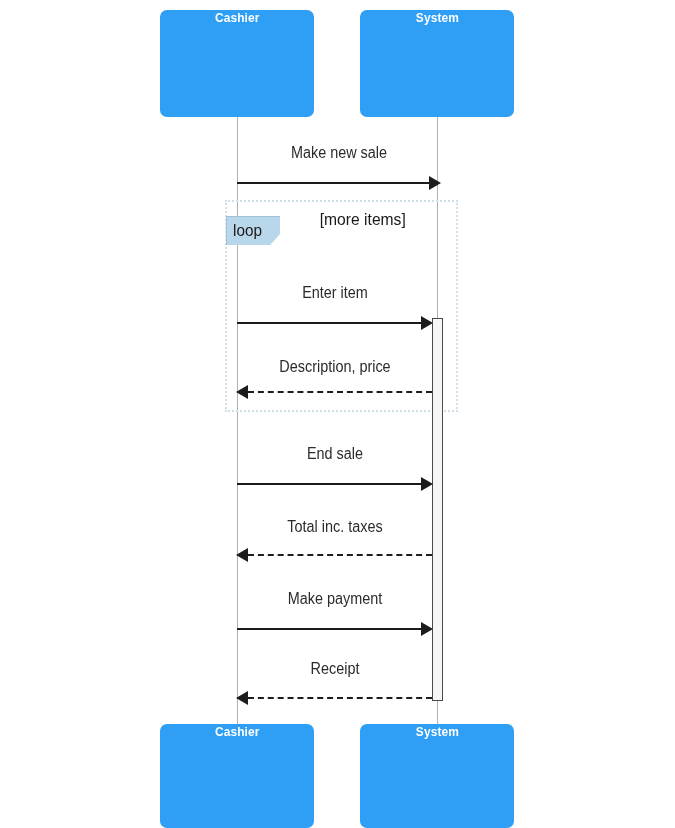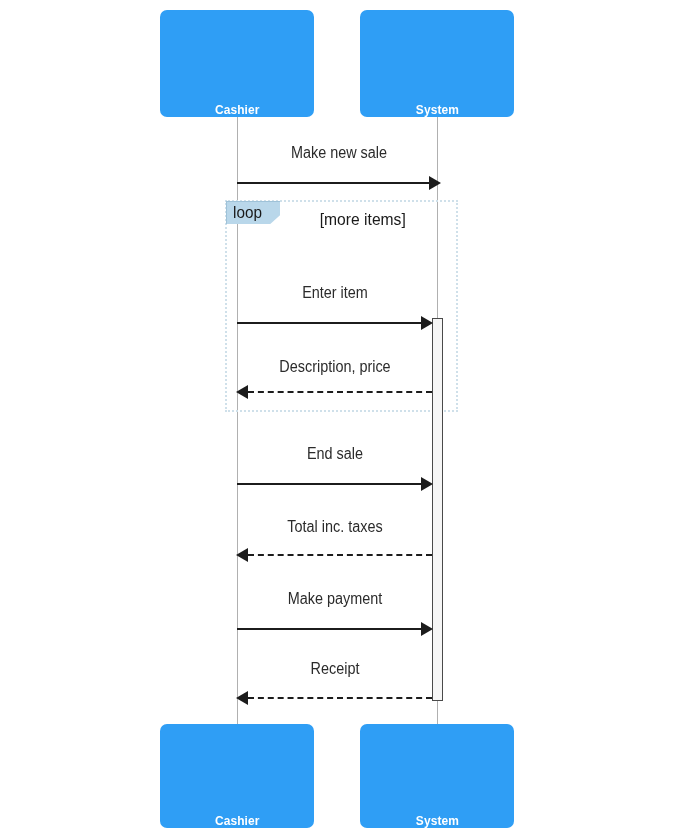--- a/index.html
+++ b/index.html
@@ -18,21 +18,21 @@
     position: absolute;
     left: 0;
     top: 0;
     width: 675px;
     height: 828px;
   }
   .actor-box {
     position: absolute;
     border-radius: 7px;
     display: flex;
-    align-items: flex-end;
+    align-items: flex-start;
     justify-content: center;
     box-sizing: border-box;
   }
   .actor-label {
     color: #ffffff;
     font-family: "Liberation Sans", sans-serif;
     font-size: 13px;
     font-weight: bold;
     letter-spacing: 0.1px;
     transform: scaleX(0.92);
@@ -115,21 +115,21 @@
 </style>
 </head>
 <body>
 
 <div id="diagram-canvas">
 
   <div class="lifeline" style="left:237px; top:117px; height:607px;"></div>
   <div class="lifeline" style="left:437px; top:117px; height:607px;"></div>
 
   <div class="frame-loop" style="left:225px; top:200px; width:233px; height:212px;"></div>
-  <div class="frame-tag" style="left:226px; top:201px; width:54px; height:23px;">
+  <div class="frame-tag" style="left:226px; top:216px; width:54px; height:29px;">
     <span class="frame-tag-label">loop</span>
   </div>
   <div class="frame-guard" style="left:316px; top:210px;">[more items]</div>
 
   <div class="activation-bar" style="left:432px; top:318px; width:11px; height:383px;"></div>
 
   <div class="msg-label" style="left:237px; top:144px; width:204px;">Make new sale</div>
   <div class="msg-line" style="left:237px; top:182px; width:193px;"></div>
   <div class="arrowhead right" style="left:429px; top:176px;"></div>
 

